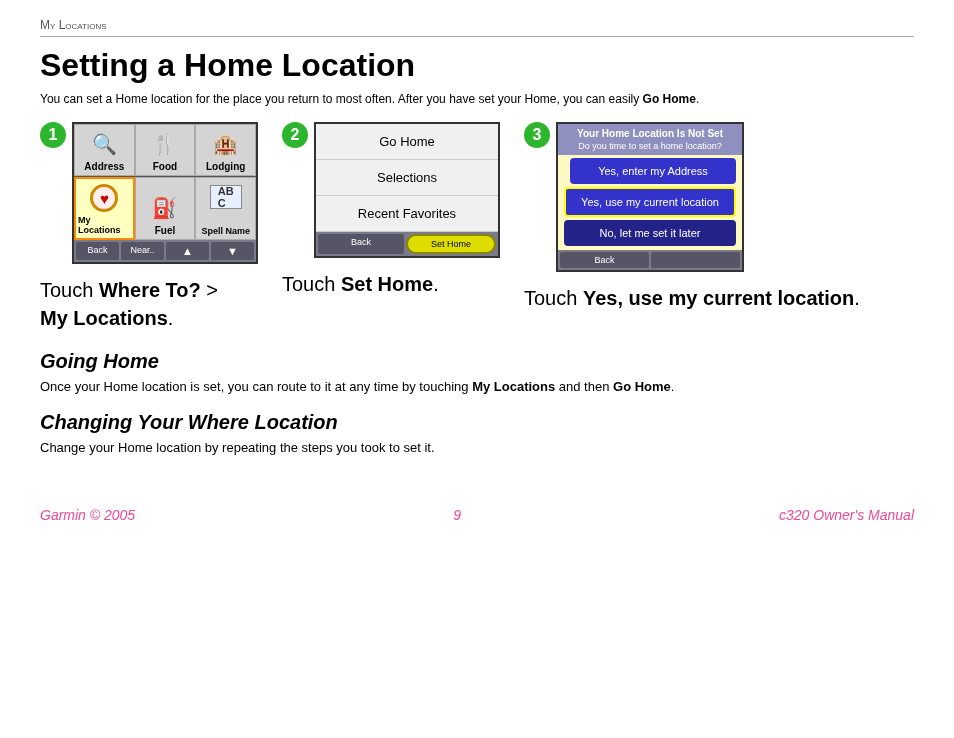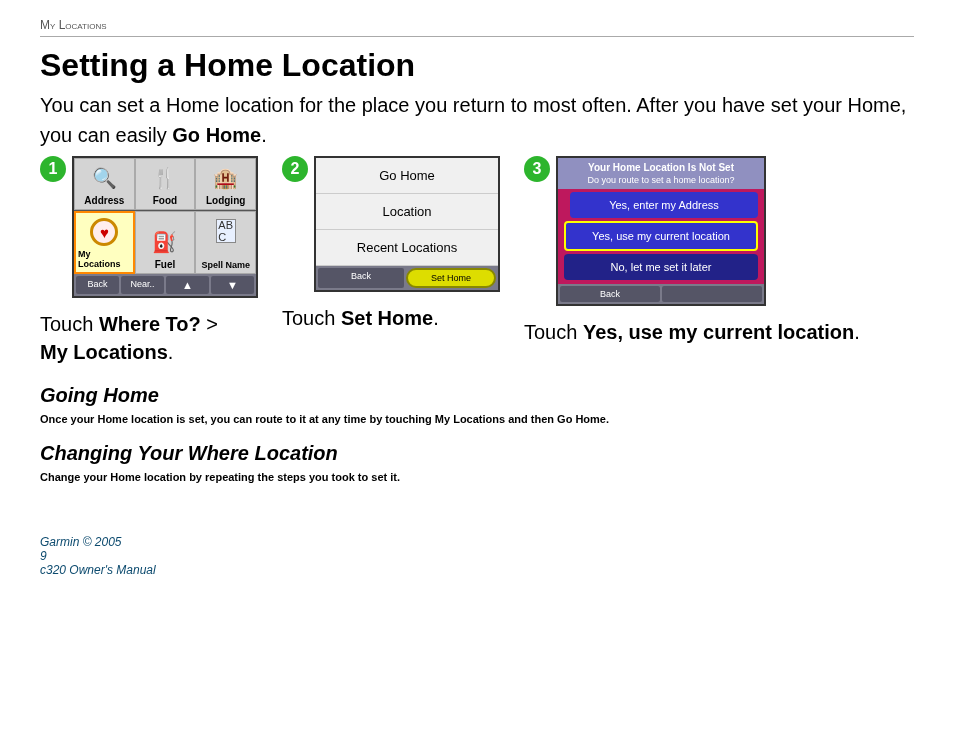--- a/index.html
+++ b/index.html
@@ -19,23 +19,23 @@
       border-bottom: 1px solid #aaa;
       padding-bottom: 4px;
       margin-bottom: 10px;
     }
     .page-title {
       font-size: 32px;
       font-weight: bold;
       margin-bottom: 6px;
     }
     .intro-text {
-      font-size: 20px;
+      font-size: 12px;
       line-height: 1.5;
-      margin-bottom: 6px;
+      margin-bottom: 14px;
     }
     .steps-row {
       display: flex;
       flex-direction: row;
       align-items: flex-start;
       gap: 24px;
       margin-bottom: 18px;
     }
     .step {
       display: flex;
@@ -179,22 +179,22 @@
     .menu-nav-btn.set-home {
       background: #dddd00;
       color: #000;
       border-radius: 10px;
       border: 2px solid #888800;
     }
 
     
     .home-screen {
       border: 2px solid #333;
-      background: #be185d;
-      width: 210px;
+      background: #fef9c3;
+      width: 188px;
     }
     .home-title-bar {
       background: #9090c0;
       color: #fff;
       font-size: 10px;
       font-weight: bold;
       text-align: center;
       padding: 4px 4px 1px 4px;
     }
     .home-subtitle {
@@ -244,52 +244,50 @@
 
     
     .section-title {
       font-size: 20px;
       font-weight: bold;
       font-style: italic;
       margin-top: 4px;
       margin-bottom: 4px;
     }
     .section-text {
-      font-size: 11px;
+      font-size: 13px;
       line-height: 1.5;
       margin-bottom: 14px;
-      font-weight: bold;
     }
 
     .footer {
       display: flex;
       justify-content: space-between;
-      font-size: 12px;
-      color: #0c4a6e;
+      font-size: 14px;
+      color: #ec4899;
       font-style: italic;
       border-top: none;
       margin-top: 40px;
       padding-top: 10px;
-      flex-direction: column;
     }
     .icon-mylocations {
       width: 28px; height: 28px;
       border-radius: 50%;
       background: #ffeeee;
       border: 3px solid #cc8800;
       display: flex; align-items: center; justify-content: center;
       font-size: 16px;
     }
     .icon-spell {
-      width: 20px; height: 24px;
+      width: 32px; height: 24px;
       background: #e8f0ff;
       border: 1px solid #888;
       display: flex; align-items: center; justify-content: center;
       font-size: 11px;
-      font-weight: normal;
+      font-weight: bold;
       color: #333;
     }
   </style>
 </head>
 <body>
 
 <div class="breadcrumb">My Locations</div>
 
 <div class="page-title">Setting a Home Location</div>
 
@@ -357,39 +355,39 @@
     <div class="step-caption">
       <span>Touch </span><strong>Where To?</strong><span> &gt; </span><br><strong>My Locations</strong><span>.</span>
     </div>
   </div>
 
   <div class="step">
     <div class="step-header">
       <div class="step-num">2</div>
       <div class="menu-screen">
         <div class="menu-item">Go Home</div>
-        <div class="menu-item">Location</div>
-        <div class="menu-item">Recent Locations</div>
+        <div class="menu-item">Selections</div>
+        <div class="menu-item">Recent Favorites</div>
         <div class="menu-nav-bar">
           <div class="menu-nav-btn">Back</div>
           <div class="menu-nav-btn set-home">Set Home</div>
         </div>
       </div>
     </div>
     <div class="step-caption">
       <span>Touch </span><strong>Set Home</strong><span>.</span>
     </div>
   </div>
 
   <div class="step">
     <div class="step-header">
       <div class="step-num">3</div>
       <div class="home-screen">
         <div class="home-title-bar">Your Home Location Is Not Set</div>
-        <div class="home-subtitle">Do you route to set a home location?</div>
+        <div class="home-subtitle">Do you time to set a home location?</div>
         <div class="home-btn blue">Yes, enter my Address</div>
         <div class="home-btn blue-selected">Yes, use my current location</div>
         <div class="home-btn dark-blue">No, let me set it later</div>
         <div class="home-nav-bar">
           <div class="home-nav-btn">Back</div>
           <div class="home-nav-btn"></div>
         </div>
       </div>
     </div>
     <div class="step-caption">

